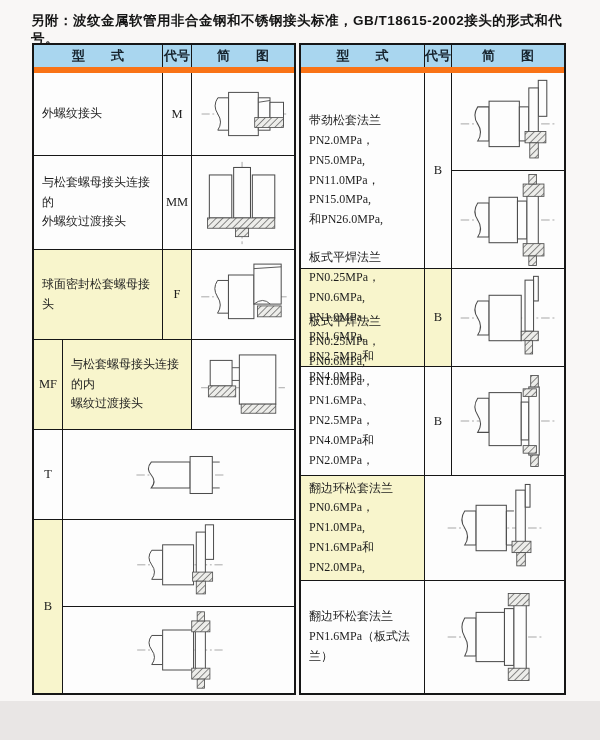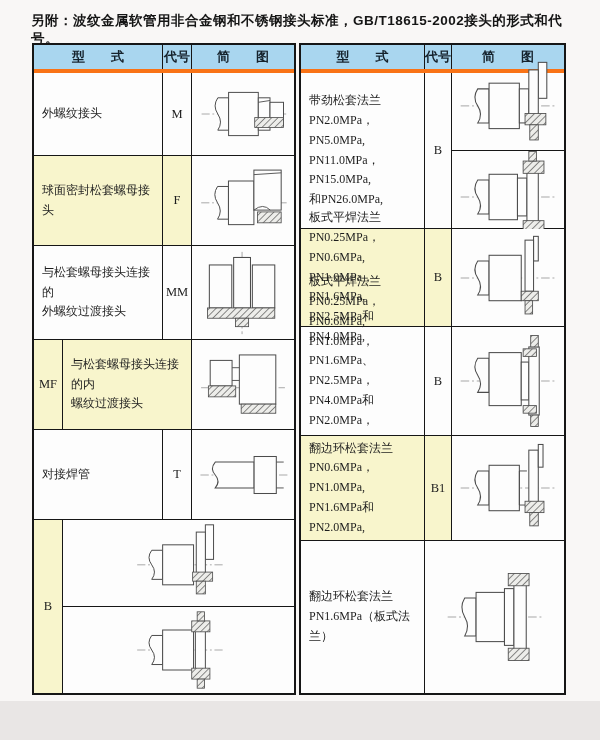--- a/index.html
+++ b/index.html
@@ -5,21 +5,21 @@
   html,body{margin:0;padding:0;}
   body{width:600px;height:740px;background:#f7f5f4;font-family:"Liberation Serif","DejaVu Serif",serif;}
   .page{position:relative;width:600px;height:740px;background:#f9f7f6;overflow:hidden;}
   .bottom-strip{position:absolute;left:0;top:701px;width:600px;height:39px;background:#e9e6e5;}
   .doc-title{position:absolute;left:31px;top:12px;width:540px;font-family:"Liberation Sans","DejaVu Sans",sans-serif;font-weight:bold;font-size:13.5px;color:#151515;letter-spacing:0.5px;}
   .tables{position:absolute;left:32px;top:43px;display:flex;}
   .tbl{display:flex;flex-direction:column;border:2px solid #161616;background:#fdfdfd;height:652px;box-sizing:border-box;}
   .tbl.left{width:264px;margin-right:3px;}
   .tbl.right{width:267px;}
   .trow{display:flex;flex-shrink:0;box-sizing:border-box;}
-  .thead{height:28px;background:#a9d6ef;border-bottom:4px solid #f97316;}
+  .thead{height:28px;background:#a9d6ef;border-bottom:6px solid #f97316;}
   .th{display:flex;align-items:center;justify-content:center;font-weight:bold;font-size:13px;color:#15222c;box-sizing:border-box;}
   .td{box-sizing:border-box;font-size:12px;color:#1d1d1d;}
   .col-type{border-right:1px solid #161616;}
   .col-code{border-right:1px solid #161616;}
   .left .col-type{width:129px;}
   .left .col-code{width:29px;}
   .left .col-diag{flex:1;}
   .right .col-type{width:124px;}
   .right .col-code{width:27px;}
   .right .col-diag{flex:1;}
@@ -72,72 +72,71 @@
             <path class="part" d="M36 22 H24 q-6 9 0 18 q6 9 0 18 H36 z"></path>
             <rect class="part" x="36" y="16" width="33" height="48"></rect>
             <rect class="part" x="69" y="22" width="13" height="36"></rect>
             <line class="ln" x1="69" y1="27" x2="82" y2="25"></line>
             <rect class="part" x="82" y="27" width="15" height="26"></rect>
             <rect class="hatch" x="65" y="44" width="32" height="11"></rect>
           </svg>
         </div>
       </div>
 
+      <div class="trow body" style="height:94px">
+        <div class="td col-type">与松套螺母接头连接的
+外螺纹过渡接头</div>
+        <div class="td col-code">MM</div>
+        <div class="td col-diag">
+          <svg width="98" height="86" viewBox="0 0 104 92">
+            <line class="cl" x1="51" y1="2" x2="51" y2="90"></line>
+            <rect class="part" x="16" y="16" width="24" height="46"></rect>
+            <rect class="part" x="62" y="16" width="24" height="46"></rect>
+            <rect class="part" x="42" y="8" width="18" height="54"></rect>
+            <line class="ln" x1="44" y1="8" x2="58" y2="8"></line>
+            <rect class="hatch" x="14" y="62" width="72" height="11"></rect>
+            <rect class="hatch" x="44" y="73" width="14" height="9"></rect>
+          </svg>
+        </div>
+      </div>
+
       <div class="trow body" style="height:90px">
         <div class="td col-type hl">球面密封松套螺母接头</div>
         <div class="td col-code hl">F</div>
         <div class="td col-diag">
           <svg width="98" height="80" viewBox="0 0 104 88">
             <line class="cl" x1="6" y1="46" x2="100" y2="46"></line>
             <path class="part" d="M36 28 H24 q-6 9 0 18 q6 9 0 18 H36 z"></path>
             <rect class="part" x="36" y="22" width="28" height="48"></rect>
             <rect class="part" x="64" y="10" width="30" height="44"></rect>
             <line class="ln" x1="64" y1="15" x2="94" y2="13"></line>
             <path class="ln" d="M64 54 q10 -8 18 0"></path>
             <rect class="hatch" x="68" y="56" width="26" height="12"></rect>
           </svg>
         </div>
       </div>
 
-      <div class="trow body" style="height:94px">
-        <div class="td col-type">与松套螺母接头连接的
-外螺纹过渡接头</div>
-        <div class="td col-code">MM</div>
-        <div class="td col-diag">
-          <svg width="98" height="86" viewBox="0 0 104 92">
-            <line class="cl" x1="51" y1="2" x2="51" y2="90"></line>
-            <rect class="part" x="16" y="16" width="24" height="46"></rect>
-            <rect class="part" x="62" y="16" width="24" height="46"></rect>
-            <rect class="part" x="42" y="8" width="18" height="54"></rect>
-            <line class="ln" x1="44" y1="8" x2="58" y2="8"></line>
-            <rect class="hatch" x="14" y="62" width="72" height="11"></rect>
-            <rect class="hatch" x="44" y="73" width="14" height="9"></rect>
-          </svg>
-        </div>
-      </div>
-
       <div class="trow body" style="height:90px">
         <div class="td col-code hl">MF</div>
         <div class="td col-type hl">与松套螺母接头连接的内
 螺纹过渡接头</div>
         <div class="td col-diag">
           <svg width="98" height="82" viewBox="0 0 104 90">
             <line class="cl" x1="6" y1="48" x2="98" y2="48"></line>
             <rect class="part" x="16" y="18" width="24" height="28"></rect>
             <rect class="part" x="48" y="12" width="40" height="54"></rect>
             <line class="ln" x1="40" y1="26" x2="48" y2="26"></line>
             <line class="ln" x1="40" y1="40" x2="48" y2="40"></line>
             <rect class="hatch" x="14" y="46" width="30" height="12"></rect>
             <rect class="hatch" x="50" y="66" width="38" height="10"></rect>
           </svg>
         </div>
       </div>
 
       <div class="trow body" style="height:90px">
-        <div class="td col-type">对接焊管</div>
         <div class="td col-code">T</div>
         <div class="td col-diag">
           <svg width="98" height="74" viewBox="0 0 104 80">
             <line class="cl" x1="6" y1="40" x2="100" y2="40"></line>
             <path class="part" d="M64 26 H22 q-6 7 0 14 q6 7 0 14 H64 z"></path>
             <rect class="part" x="64" y="20" width="24" height="40"></rect>
             <line class="ln" x1="88" y1="26" x2="96" y2="26"></line>
             <line class="ln" x1="88" y1="54" x2="96" y2="54"></line>
           </svg>
         </div>
@@ -173,21 +172,21 @@
       </div>
     </div>
 
     <div class="tbl right">
       <div class="trow thead">
         <div class="th col-type">型　　式</div>
         <div class="th col-code">代号</div>
         <div class="th col-diag">简　　图</div>
       </div>
 
-      <div class="trow body" style="height:156px">
+      <div class="trow body" style="height:196px">
         <div class="td col-type">带劲松套法兰
 PN2.0MPa，PN5.0MPa,
 PN11.0MPa，PN15.0MPa,
 和PN26.0MPa,</div>
         <div class="td col-code">B</div>
         <div class="td col-diag split">
           <div class="sub">
             <svg width="106" height="92" viewBox="0 0 112 96">
               <line class="cl" x1="6" y1="50" x2="106" y2="50"></line>
               <path class="part" d="M36 32 H24 q-6 9 0 18 q6 9 0 18 H36 z"></path>
@@ -254,21 +253,20 @@
             <rect class="hatch" x="72" y="18" width="14" height="8"></rect>
             <rect class="hatch" x="72" y="78" width="14" height="8"></rect>
           </svg>
         </div>
       </div>
 
       <div class="trow body" style="height:105px">
         <div class="td col-type hl">翻边环松套法兰
 PN0.6MPa，PN1.0MPa,
 PN1.6MPa和PN2.0MPa,</div>
-        <div class="td col-code hl">B1</div>
         <div class="td col-diag">
           <svg width="106" height="94" viewBox="0 0 112 96">
             <line class="cl" x1="6" y1="48" x2="106" y2="48"></line>
             <path class="part" d="M36 30 H24 q-6 9 0 18 q6 9 0 18 H36 z"></path>
             <rect class="part" x="36" y="24" width="32" height="48"></rect>
             <path class="ln" d="M76 30 h-8 v36 h8"></path>
             <rect class="part" x="78" y="8" width="10" height="58"></rect>
             <rect class="part" x="88" y="2" width="5" height="24"></rect>
             <rect class="hatch" x="74" y="62" width="20" height="12"></rect>
             <rect class="hatch" x="79" y="74" width="9" height="14"></rect>

